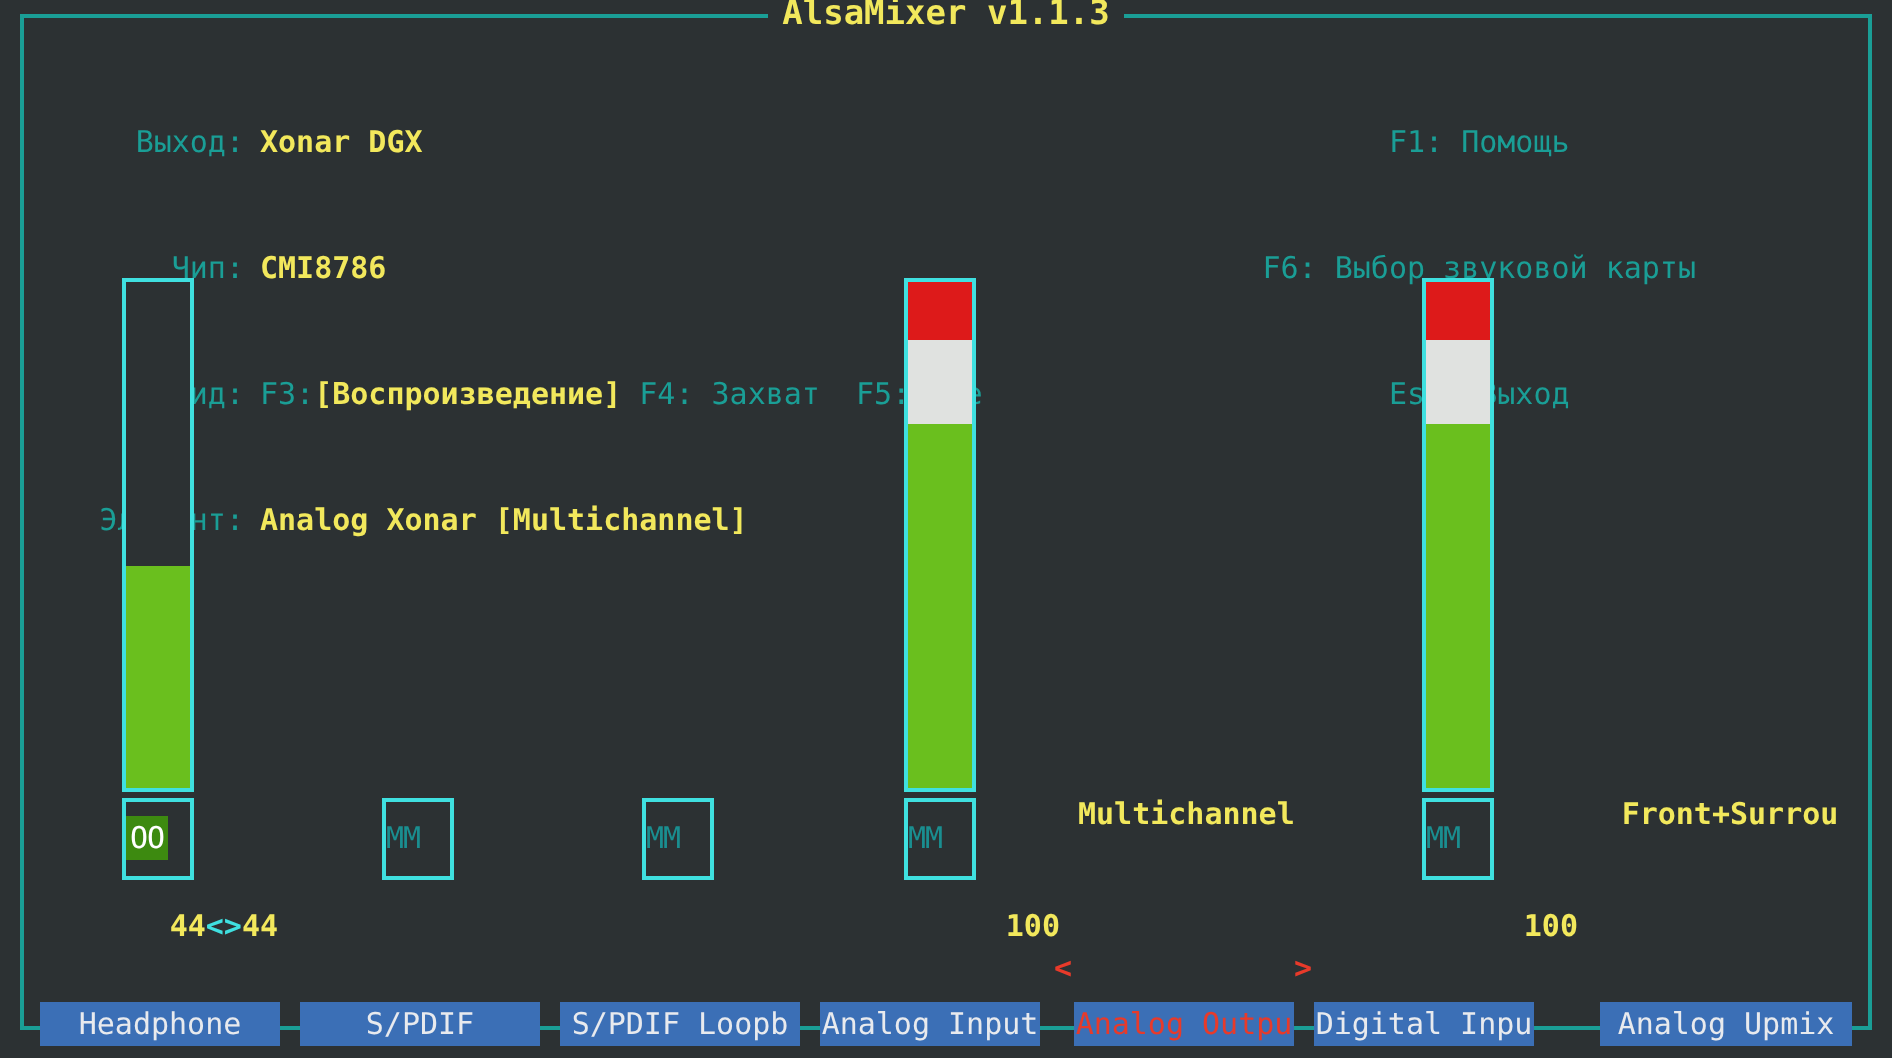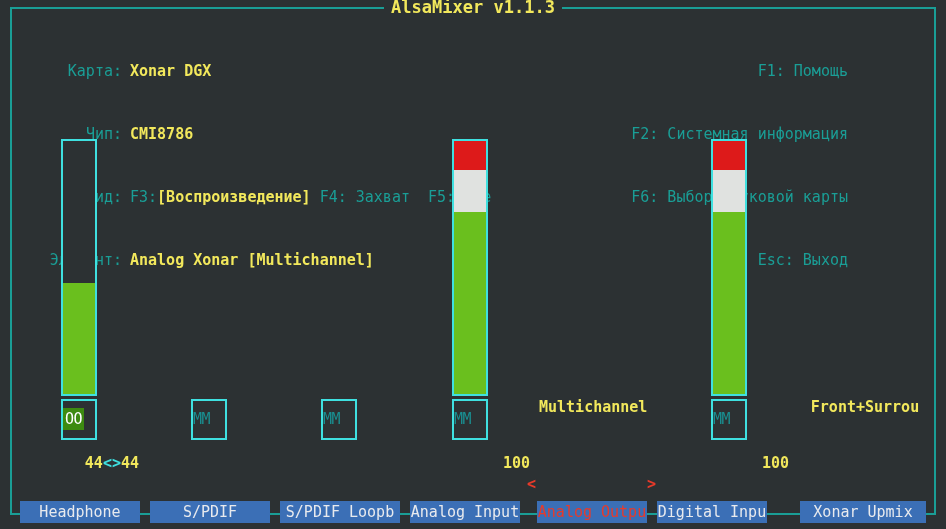--- a/index.html
+++ b/index.html
@@ -72,21 +72,21 @@
   .key-dim { color: #1a9e96; font-weight: normal; }
   .key-sel { color: #f2e85c; font-weight: bold; }
 
   .hdr-right {
     position: absolute;
     right: 16px;
     top: 19px;
     font-size: 15px;
     line-height: 21px;
     color: #1a9e96;
-    text-align: right;
+    text-align: center;
     white-space: pre;
     margin-left: 27px;
   }
   .hdr-right div { height: 21px; }
 
   
   .strips {
     position: absolute;
     left: 0;
     top: 0;
@@ -191,29 +191,28 @@
 </style>
 </head>
 <body>
 
 <div id="app">
 
   <div class="frame"></div>
   <div class="frame-title"><span>AlsaMixer v1.1.3</span></div>
 
   <div class="hdr">
-    <div class="hdr-row"><span class="hdr-label">Карта:</span><span class="hdr-val">Xonar DGX</span></div>
+    <div class="hdr-row"><span class="hdr-label">Выход:</span><span class="hdr-val">Xonar DGX</span></div>
     <div class="hdr-row"><span class="hdr-label">Чип:</span><span class="hdr-val">CMI8786</span></div>
     <div class="hdr-row"><span class="hdr-label">Вид:</span><span class="hdr-val"><span class="key-dim">F3:</span><span class="key-sel">[Воспроизведение]</span><span class="key-dim"> <span>F4: Захват</span></span><span class="key-dim">  <span>F5: Все</span></span></span></div>
     <div class="hdr-row"><span class="hdr-label">Элемент:</span><span class="hdr-val">Analog Xonar [Multichannel]</span></div>
   </div>
 
   <div class="hdr-right">
     <div>F1: Помощь</div>
-    <div>F2: Системная информация</div>
     <div>F6: Выбор звуковой карты</div>
     <div>Esc: Выход</div>
   </div>
 
   <div class="strips" id="strips">
       <div class="bar-outer" style="left: 61px; top: 139px; height: 257px;">
         <div class="bar-track">
           <div class="seg seg-green" style="top: 142px; height: 111px;"></div>
         </div>
       </div>
@@ -242,16 +241,16 @@
         <div class="bar-track">
           <div class="seg seg-green" style="top: 71px; height: 182px;"></div>
           <div class="seg seg-white" style="top: 29px; height: 42px;"></div>
           <div class="seg seg-red" style="top: 0px; height: 29px;"></div>
         </div>
       </div>
       <div class="mm-box" style="left: 711px; top: 399px; height: 41px;">MM</div>
       <div class="strip-value" style="left: 669px; top: 455px;">100</div>
       <div class="strip-name" style="left: 657px; top: 473px; width: 110px;">Digital Inpu</div>
       <div class="free-label" style="left: 802px; top: 398px; width: 126px; text-align: center;">Front+Surrou</div>
-      <div class="strip-name" style="left: 800px; top: 473px; width: 126px;">Xonar Upmix</div>
+      <div class="strip-name" style="left: 800px; top: 473px; width: 126px;">Analog Upmix</div>
     </div>
 
 </div>
 
 </body></html>

